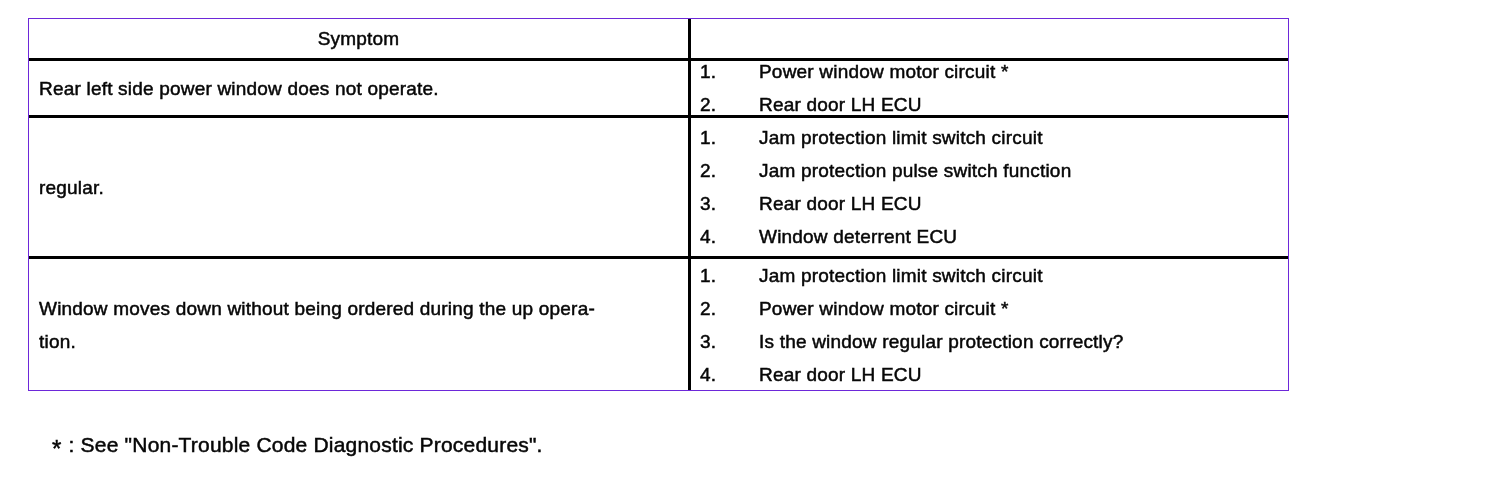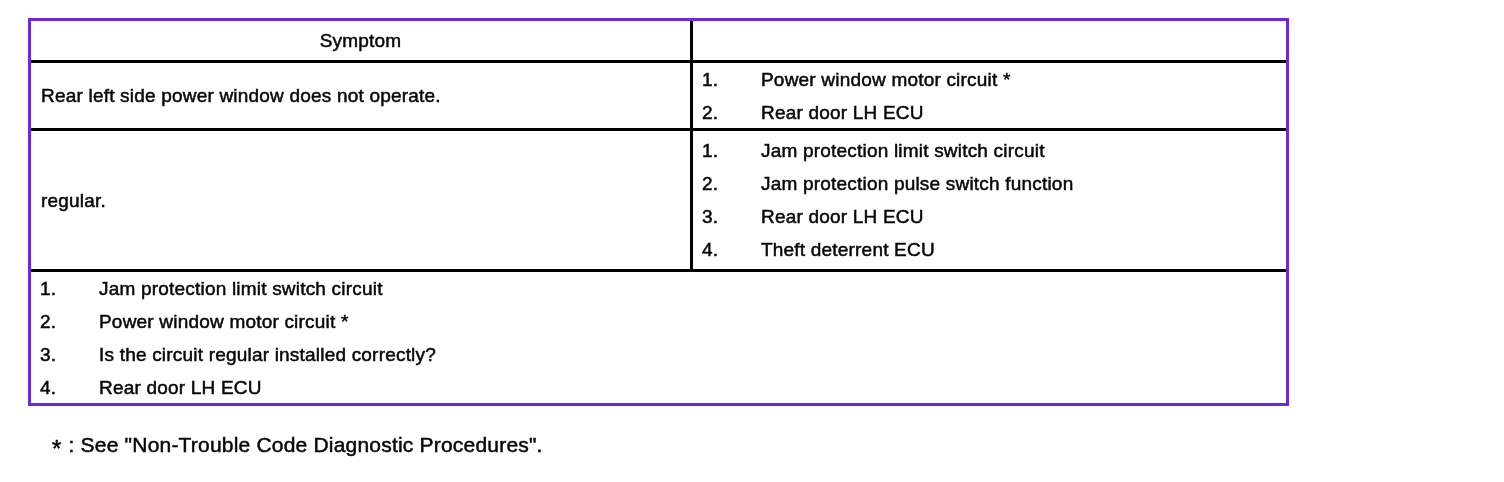--- a/index.html
+++ b/index.html
@@ -14,21 +14,21 @@
     width: 1504px; height: 482px;
     background: #ffffff;
     overflow: hidden;
     -webkit-text-stroke: 0.5px #070707; 
     letter-spacing: 0.2px;
   }
   .diag-table {
     position: absolute;
     left: 28px; top: 18px;
     width: 1261px;
-    border: 3px solid #6d28d9;
+    border: 1px solid #6d28d9;
     background: #fff;
   }
   .trow { display: flex; border-bottom: 3px solid #000; }
   .trow:last-child { border-bottom: none; }
 
   .cell { font-size: 19px; line-height: 33px; }
   .cell.sym {
     width: 662px;
     border-right: 3px solid #000;
     display: flex; flex-direction: column; justify-content: center;
@@ -39,21 +39,21 @@
     display: flex; flex-direction: column; justify-content: center;
     padding-left: 9px; padding-right: 6px;
   }
   .thead-row { height: 42px; }
   .thead-row .cell {
     justify-content: center; align-items: center;
     flex-direction: row;
     padding: 0;
     font-size: 19px;
   }
-  .r1 { height: 68px; }
+  .r1 { height: 57px; }
   .r2 { height: 141px; }
   .r3 { height: 131px; }
 
   .li { display: flex; }
   .li .num { width: 33px; flex: 0 0 33px; }
   .li .txt { flex: 1; margin-left: 26px; }
 
   .footnote {
     position: absolute;
     left: 52px; top: 431px;
@@ -107,38 +107,42 @@
         <div class="li">
           <span class="num">2.</span>
           <span class="txt">Jam protection pulse switch function</span>
         </div>
         <div class="li">
           <span class="num">3.</span>
           <span class="txt">Rear door LH ECU</span>
         </div>
         <div class="li">
           <span class="num">4.</span>
-          <span class="txt">Theft deterrent ECU</span>
+          <span class="txt">Window deterrent ECU</span>
         </div>
       </div>
     </div>
 
     <div class="trow r3">
+      <div class="cell sym">
+        <div class="line">Window moves down without being ordered during the up opera-</div>
+        <div class="line">tion.</div>
+      </div>
       <div class="cell sus">
         <div class="li">
           <span class="num">1.</span>
           <span class="txt">Jam protection limit switch circuit</span>
         </div>
         <div class="li">
           <span class="num">2.</span>
           <span class="txt">Power window motor circuit *</span>
         </div>
         <div class="li">
           <span class="num">3.</span>
-          <span class="txt">Is the circuit regular installed correctly?</span>
+          <span class="txt">Is the window regular protection correctly?</span>
         </div>
         <div class="li">
           <span class="num">4.</span>
           <span class="txt">Rear door LH ECU</span>
         </div>
       </div>
     </div>
 
   </div>
 

